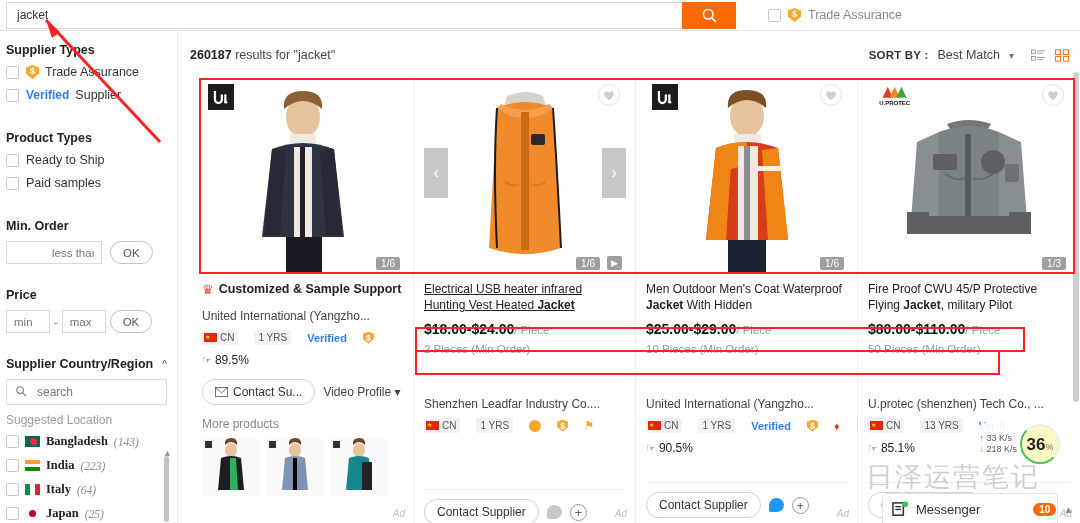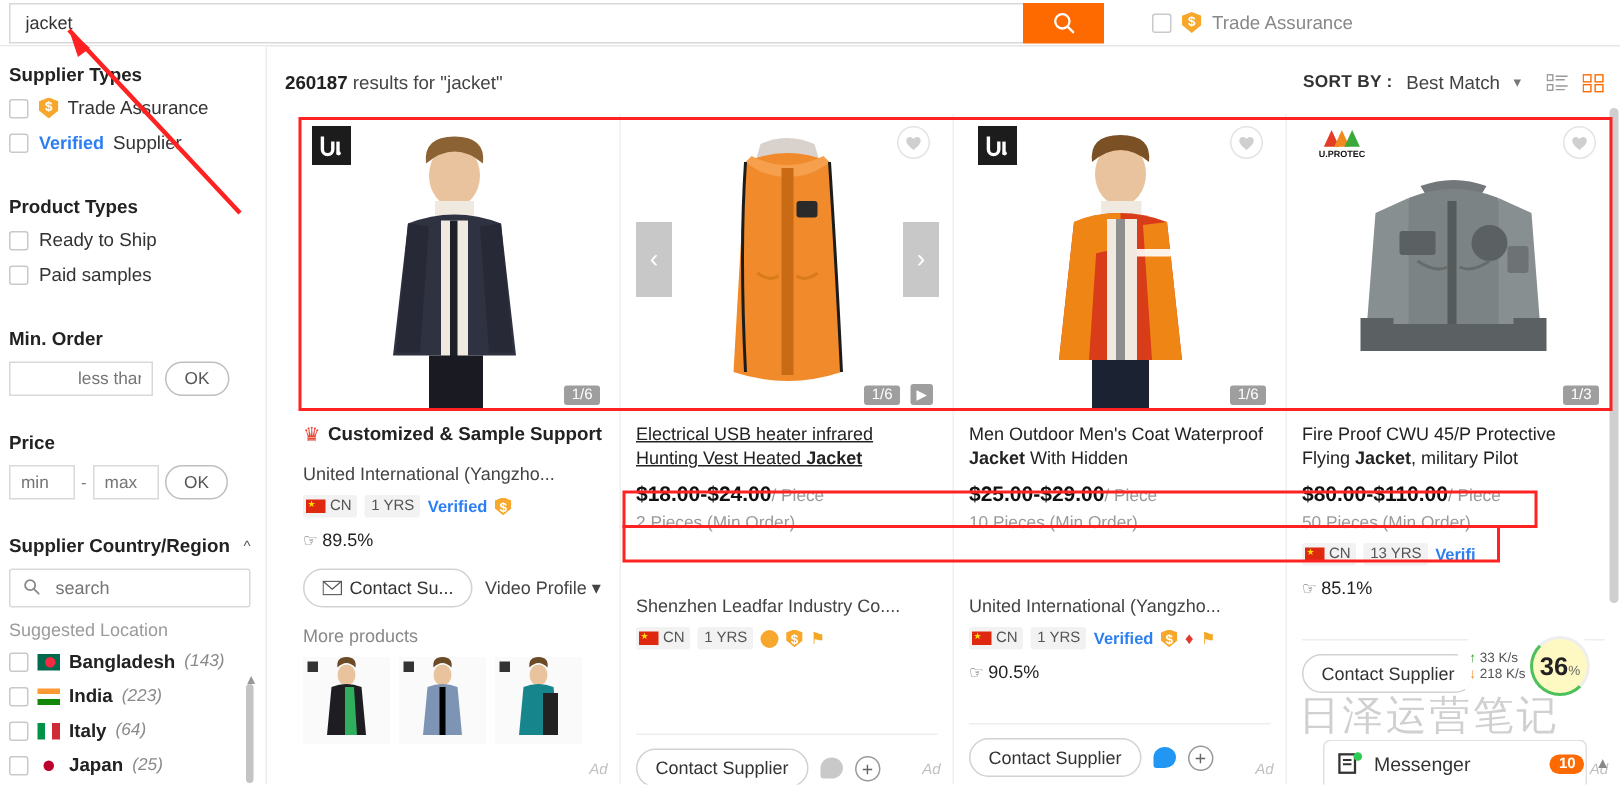--- a/index.html
+++ b/index.html
@@ -73,21 +73,21 @@
     height: 26px; border: 1px solid #d9d9d9; border-radius: 2px; margin-bottom: 8px;
   }
   .srch-mini input {
     border: none; outline: none; width: 100%; height: 100%; padding-left: 30px;
     font-size: 12px; color: #999; font-family: "Liberation Sans", sans-serif; background: transparent;
   }
   .srch-mini svg { position: absolute; left: 8px; top: 5px; }
   .sug-title { font-size: 12px; color: #9b9b9b; margin-bottom: 7px; }
   .country-row {
     display: flex; align-items: center; gap: 6px; margin-bottom: 9px; font-size: 12.5px;
-    color: #222; cursor: pointer;
+    color: #222; cursor: pointer; font-family: Liberation Serif, serif;
   }
   .cname { font-weight: bold; font-size: 12.5px; }
   .ccount { color: #8a8a8a; font-style: italic; font-size: 11.5px; }
   .flag { width: 15px; height: 11px; flex: none; border: 0px solid #ddd; display:inline-block;}
   .scroll-hint {
     position: absolute; right: 8px; top: 425px; width: 5px; height: 66px;
     background: #c4c4c4; border-radius: 3px;
   }
   .scroll-up { position:absolute; right:5px; top:417px; font-size:9px; color:#999;}
 
@@ -141,21 +141,21 @@
   .ptitle.link { text-decoration: underline; }
   .ptitle b { font-weight: bold; }
   .badge-row { display:flex; align-items:center; gap:5px; margin-top:9px; font-size: 12px;}
   .crown { color: #e8493a; font-size: 13px; }
   .cust-sup { font-weight: bold; font-size: 12.5px; color: #222; line-height: 16px;}
   .price { font-size: 14px; font-weight: bold; color: #111; margin-top: 8px; }
   .price .unit { font-size: 11.5px; font-weight: normal; color: #999; }
   .minord { font-size: 11.5px; margin-top: 6px; color: #222; font-weight: bold;}
   .minord span { color: #999; font-weight: normal; }
   .supplier { font-size: 12px; color: #444; margin-top: 12px; }
-  .tags { display: flex; align-items: center; gap: 5px; margin-top: 7px; flex-wrap: nowrap; }
+  .tags { display: flex; align-items: center; gap: 16px; margin-top: 7px; flex-wrap: nowrap; }
   .tag {
     display: inline-flex; align-items: center; gap: 3px; background: #f2f2f2;
     font-size: 10px; color: #555; padding: 2px 4px; border-radius: 2px; white-space: nowrap;
   }
   .tag.flagtag { padding-left: 2px; }
   .vtag { color: #2d7ff0; font-weight: bold; font-size: 11px; }
   .resp { font-size: 12px; color: #222; margin-top: 8px; display: flex; align-items: center; gap: 3px;}
   .contact-btn {
     display: inline-flex; align-items: center; justify-content: space-between; gap: 5px;
     border: 1px solid #d2d2d2; border-radius: 14px; background: #fff; height: 26px;
@@ -634,20 +634,21 @@
       </div>
 
       <div class="price">
         <span>$80.00-$110.00</span><span class="unit">/ Piece</span>
       </div>
       <div class="minord">
         <span>50 Pieces</span>
         <span>(Min Order)</span>
       </div>
 
+      <div class="supplier" style="margin-top:42px">U.protec (shenzhen) Tech Co., ...</div>
       <div class="tags">
         <span class="tag flagtag">
           <span class="flag" style="width:13px;height:9px;background:#de2910;position:relative">
             <span style="position:absolute;left:1px;top:1px;color:#ffde00;font-size:6px;line-height:6px">★</span>
           </span>
           <span>CN</span>
         </span>
         <span class="tag">13 YRS</span>
         <span class="vtag">Verifi</span>
       </div>

